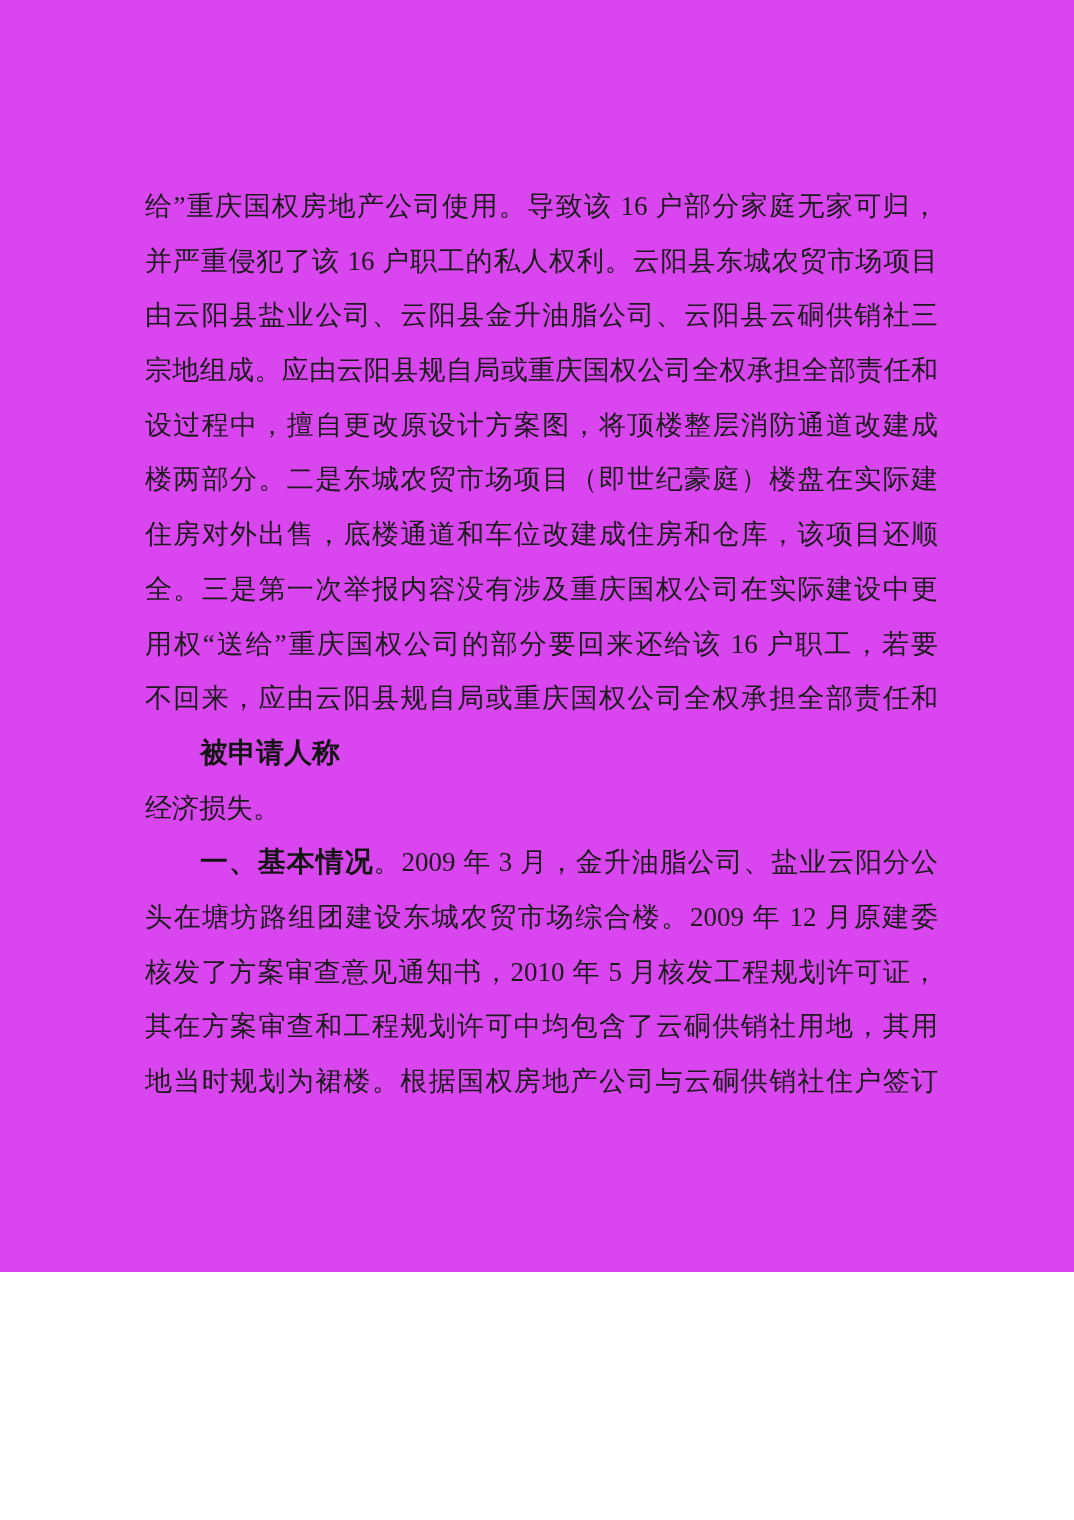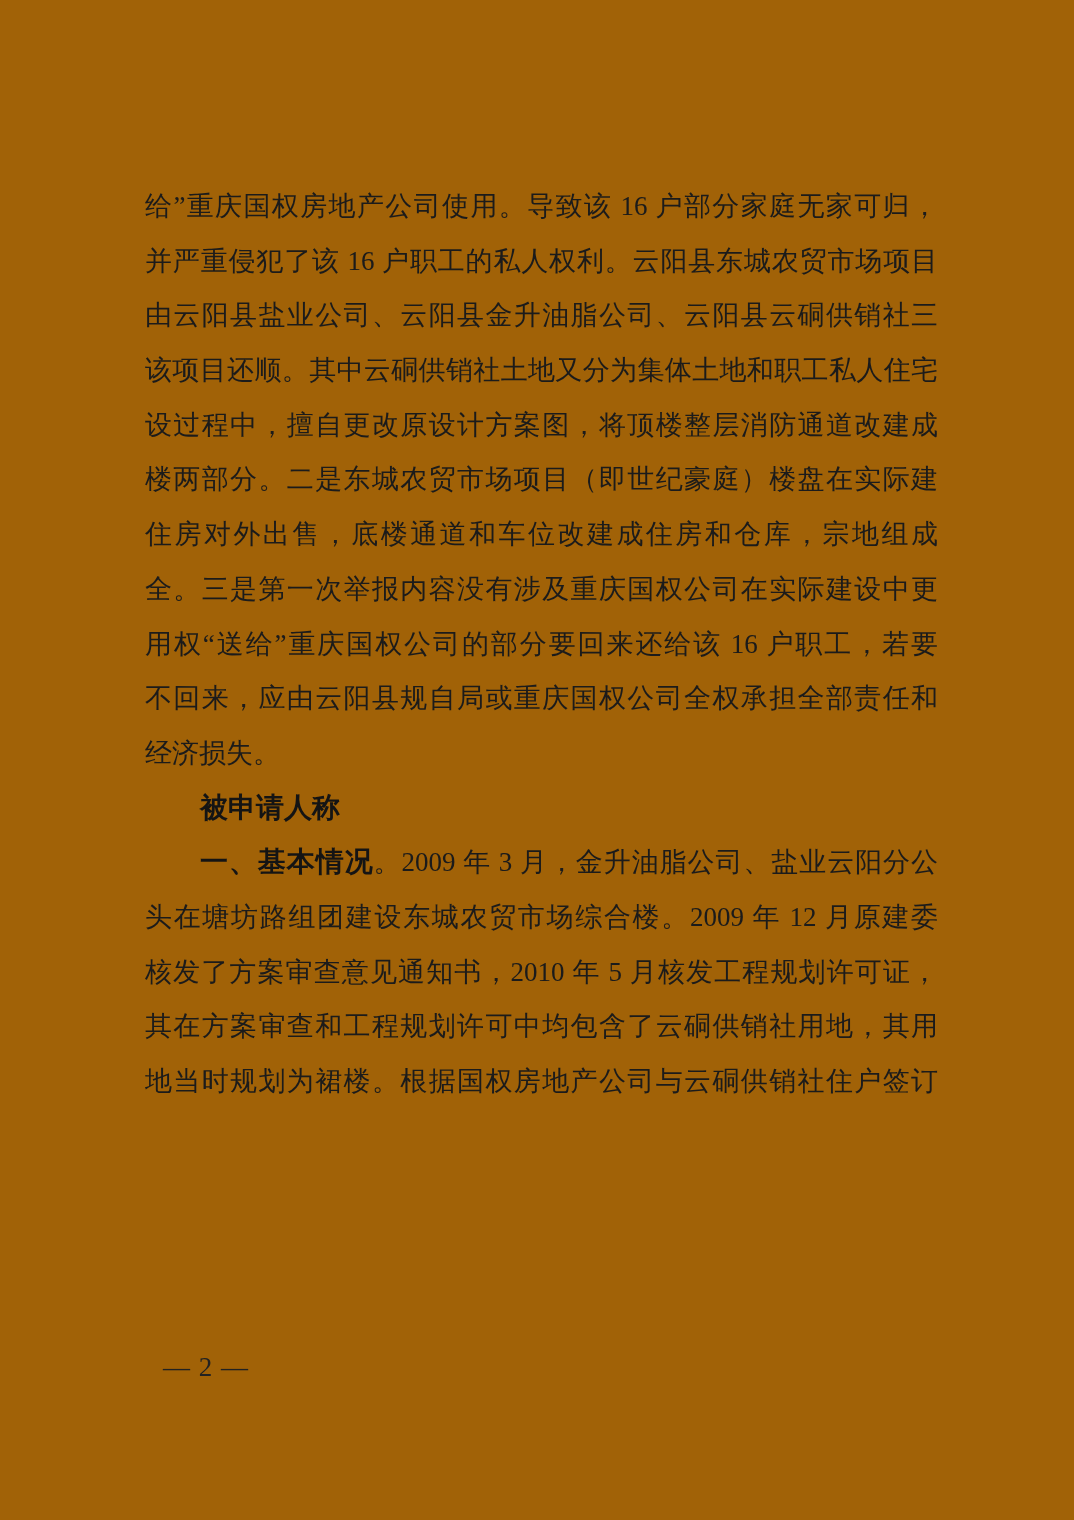--- a/index.html
+++ b/index.html
@@ -3,22 +3,22 @@
 <meta charset="utf-8">
 <style>
   html, body {
     margin: 0;
     padding: 0;
     background: #ffffff;
   }
   .page {
     position: relative;
     width: 1074px;
-    height: 1520px;
-    background: #a16207;
+    height: 1272px;
+    background: #d946ef;
     overflow: hidden;
     font-family: "Liberation Serif", "DejaVu Serif", serif;
     color: #1b1b1b;
   }
   .text-column {
     position: absolute;
     left: 145px;
     top: 179px;
     width: 793px;
   }
@@ -69,32 +69,32 @@
 <body>
 
 <div class="page">
 
   <div class="text-column">
 
     <div>
         <div class="line">给”重庆国权房地产公司使用。导致该 16 户部分家庭无家可归，</div>
         <div class="line">并严重侵犯了该 16 户职工的私人权利。云阳县东城农贸市场项目</div>
         <div class="line">由云阳县盐业公司、云阳县金升油脂公司、云阳县云硐供销社三</div>
-        <div class="line">该项目还顺。其中云硐供销社土地又分为集体土地和职工私人住宅</div>
+        <div class="line">宗地组成。应由云阳县规自局或重庆国权公司全权承担全部责任和</div>
         <div class="line">设过程中，擅自更改原设计方案图，将顶楼整层消防通道改建成</div>
         <div class="line">楼两部分。二是东城农贸市场项目（即世纪豪庭）楼盘在实际建</div>
-        <div class="line">住房对外出售，底楼通道和车位改建成住房和仓库，宗地组成</div>
+        <div class="line">住房对外出售，底楼通道和车位改建成住房和仓库，该项目还顺</div>
         <div class="line">全。三是第一次举报内容没有涉及重庆国权公司在实际建设中更</div>
         <div class="line">用权“送给”重庆国权公司的部分要回来还给该 16 户职工，若要</div>
         <div class="line">不回来，应由云阳县规自局或重庆国权公司全权承担全部责任和</div>
       </div>
 
+    <div class="line line-left indent heading-line">被申请人称</div>
+
     <div class="line line-left">经济损失。</div>
-
-    <div class="line line-left indent heading-line">被申请人称</div>
 
     <div class="line indent"><span class="bold-lead">一、基本情况</span><span>。2009 年 3 月，金升油脂公司、盐业云阳分公</span></div>
 
     <div>
         <div class="line">头在塘坊路组团建设东城农贸市场综合楼。2009 年 12 月原建委</div>
         <div class="line">核发了方案审查意见通知书，2010 年 5 月核发工程规划许可证，</div>
         <div class="line">其在方案审查和工程规划许可中均包含了云硐供销社用地，其用</div>
         <div class="line">地当时规划为裙楼。根据国权房地产公司与云硐供销社住户签订</div>
       </div>
 

